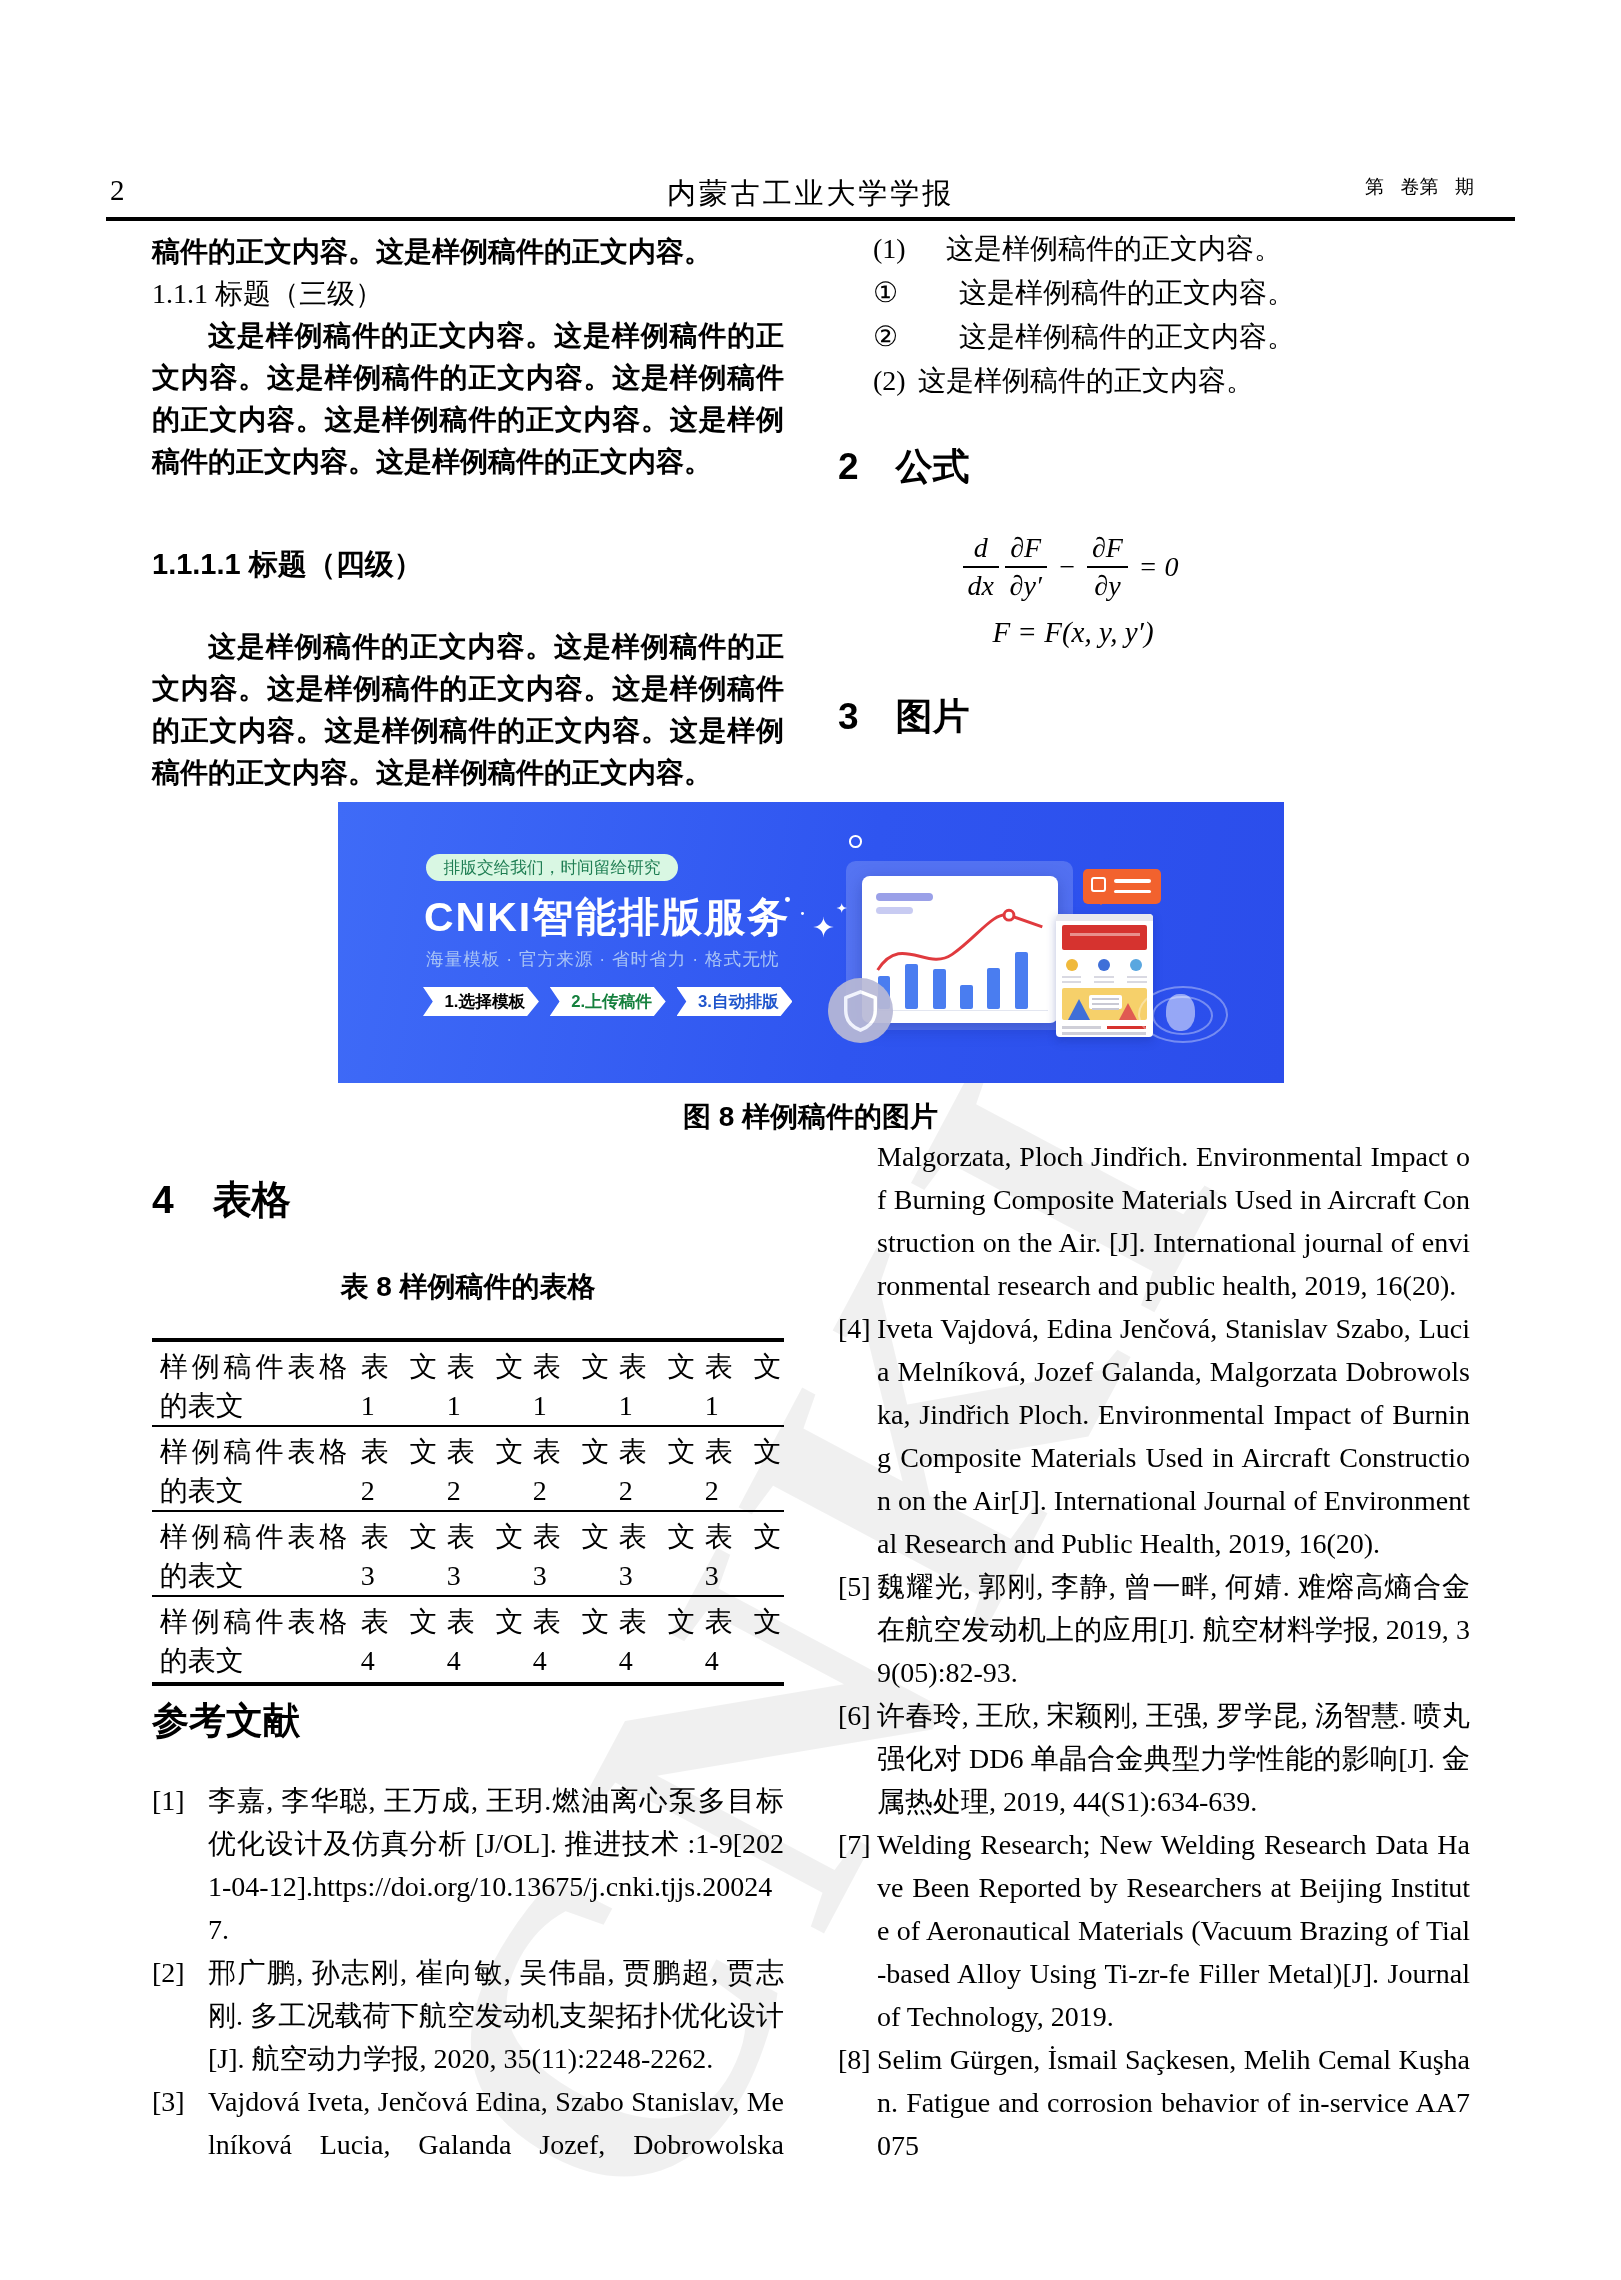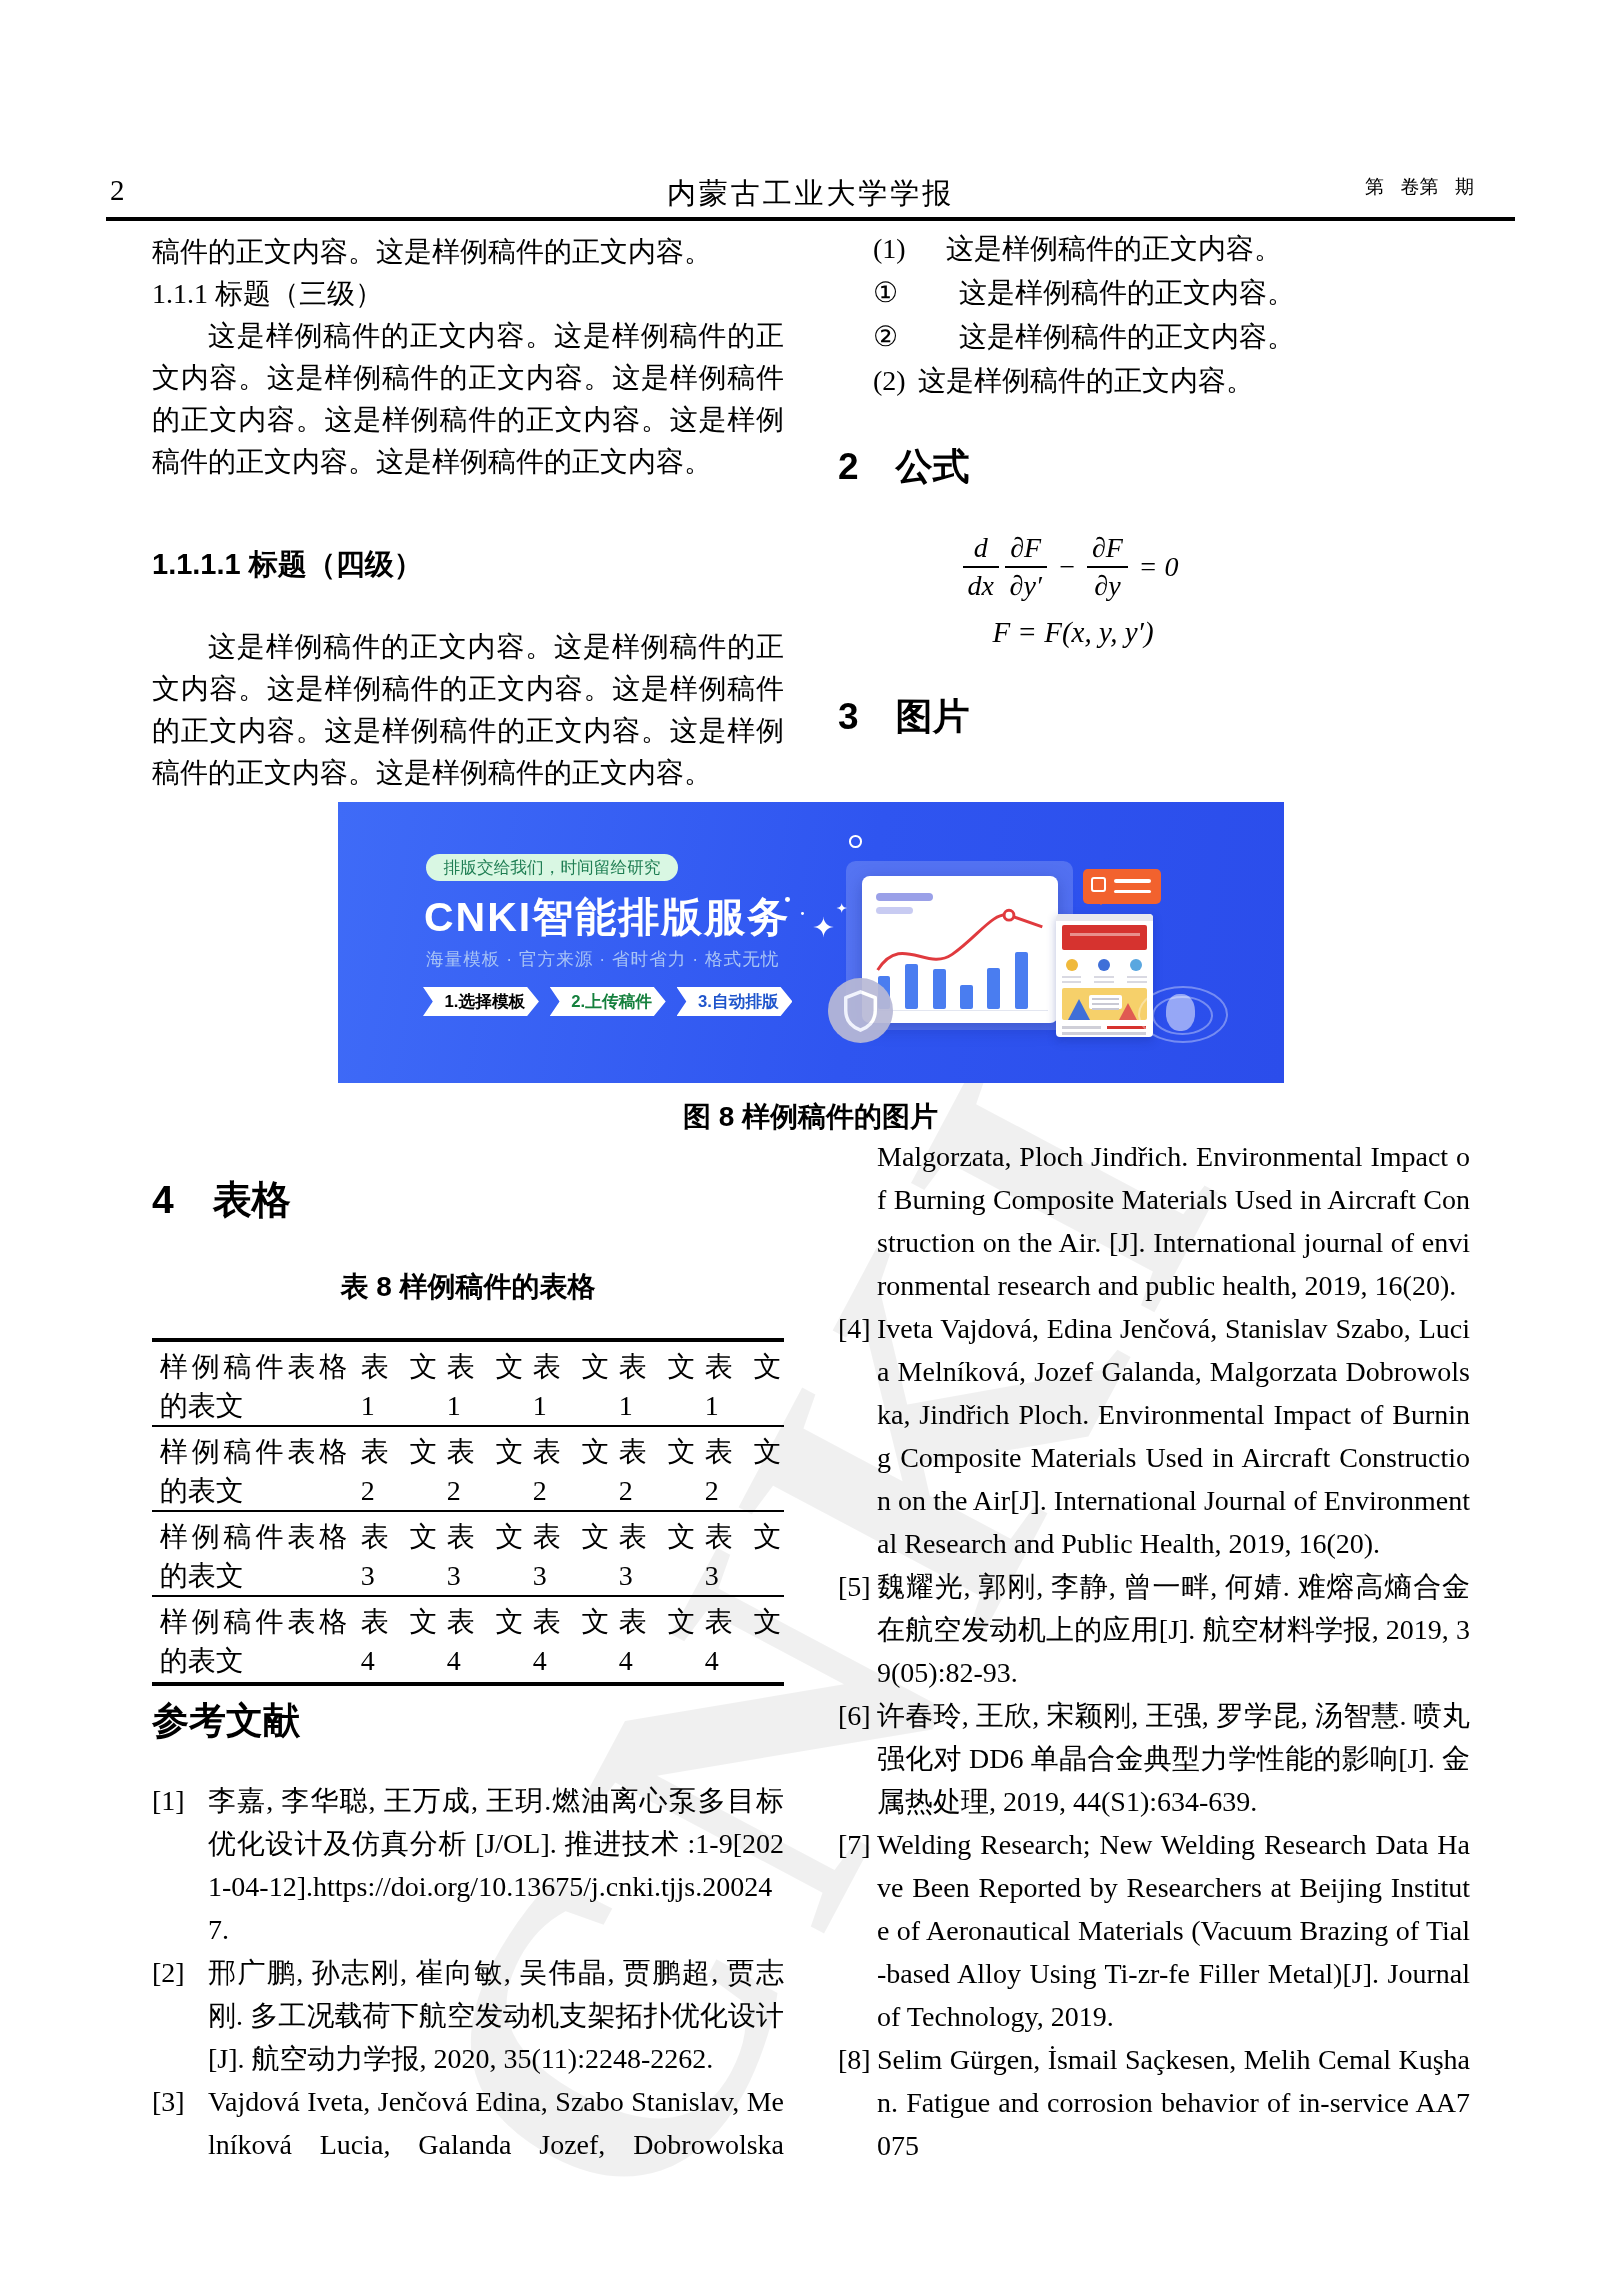--- a/index.html
+++ b/index.html
@@ -13,21 +13,21 @@
     letter-spacing:33px;white-space:nowrap;transform:rotate(-62deg);transform-origin:0 0;}
 
   
   .hdr-num{position:absolute;left:110px;top:174px;font-size:29px;z-index:2;}
   .hdr-title{position:absolute;left:0;right:0;top:174px;text-align:center;font-size:29px;letter-spacing:2.9px;z-index:2;}
   .hdr-issue{position:absolute;right:147px;top:174px;font-size:19px;word-spacing:11.8px;z-index:2;}
   .hdr-rule{position:absolute;left:106px;top:217px;width:1409px;height:3.9px;background:#000;z-index:2;}
 
   
   .col{position:absolute;width:632px;z-index:2;}
-  .body{margin:0;font-size:28px;line-height:42px;text-align:justify;}
+  .body{margin:0;font-size:28px;line-height:42px;text-align:justify;font-weight:bold;}
   .body.ind{text-indent:2em;}
   .h3{margin:0;font-size:28px;line-height:42px;font-weight:normal;}
   .h4{margin:60px 0 0 0;font-size:29px;line-height:42px;font-weight:bold;
       font-family:"Liberation Sans",sans-serif;}
   .sec{position:absolute;font-family:"Liberation Sans",sans-serif;font-weight:bold;
        font-size:37px;line-height:41px;z-index:2;}
 
   
   .li{font-size:28px;line-height:44px;white-space:nowrap;margin-left:35px;}
   .li .mk{display:inline-block;width:86px;}

